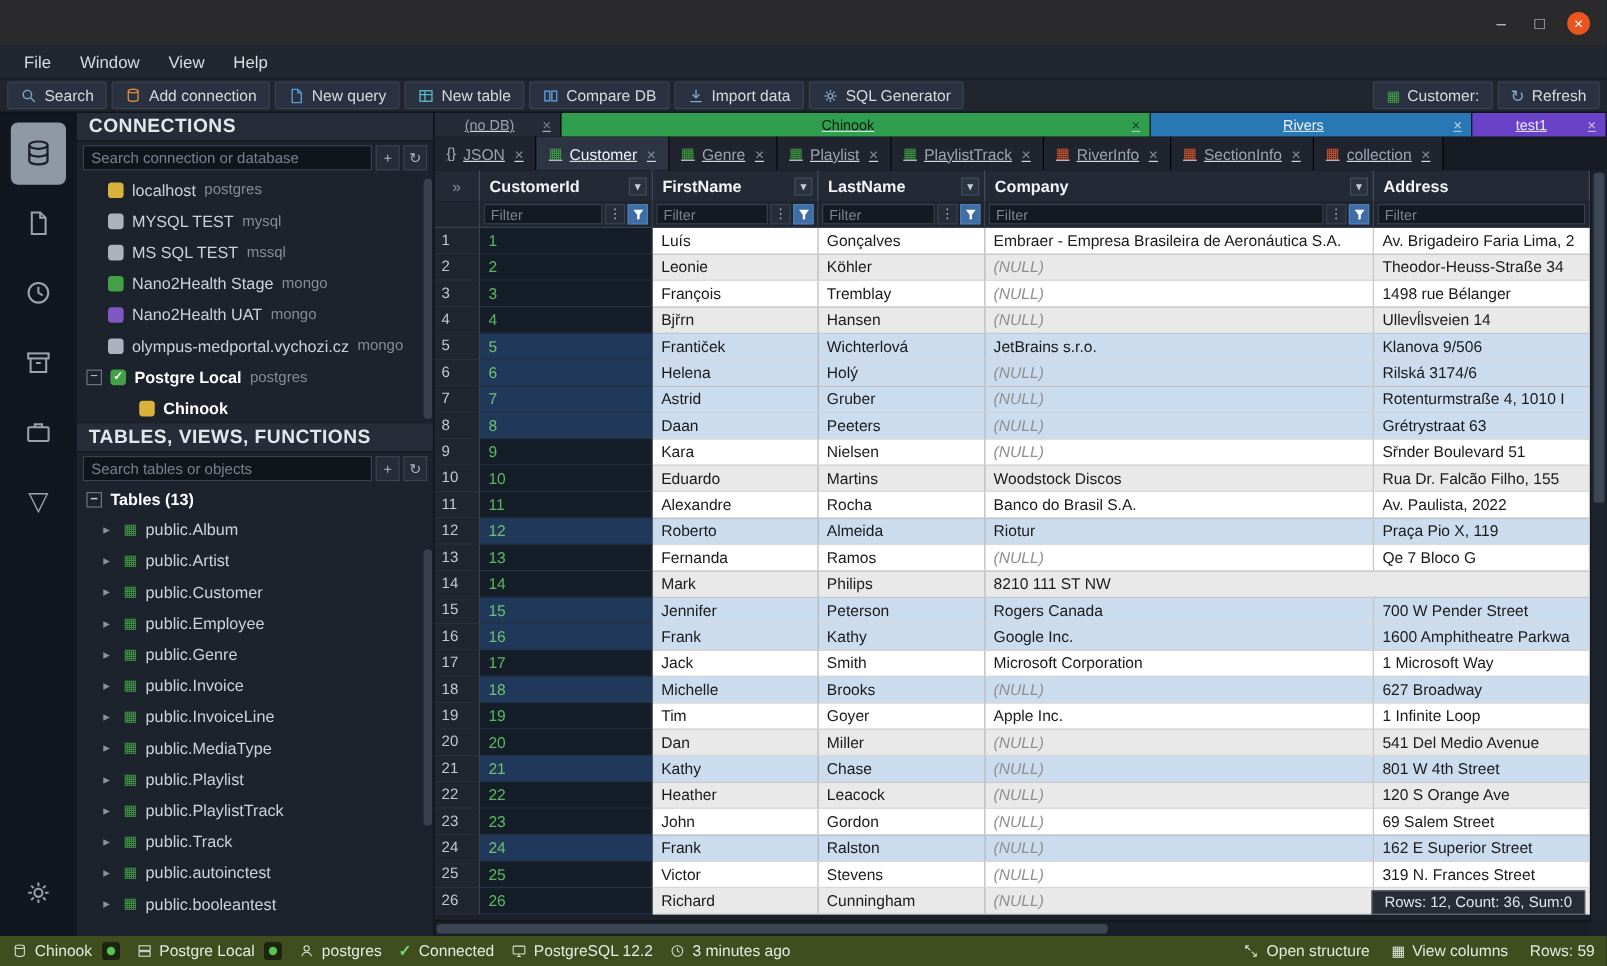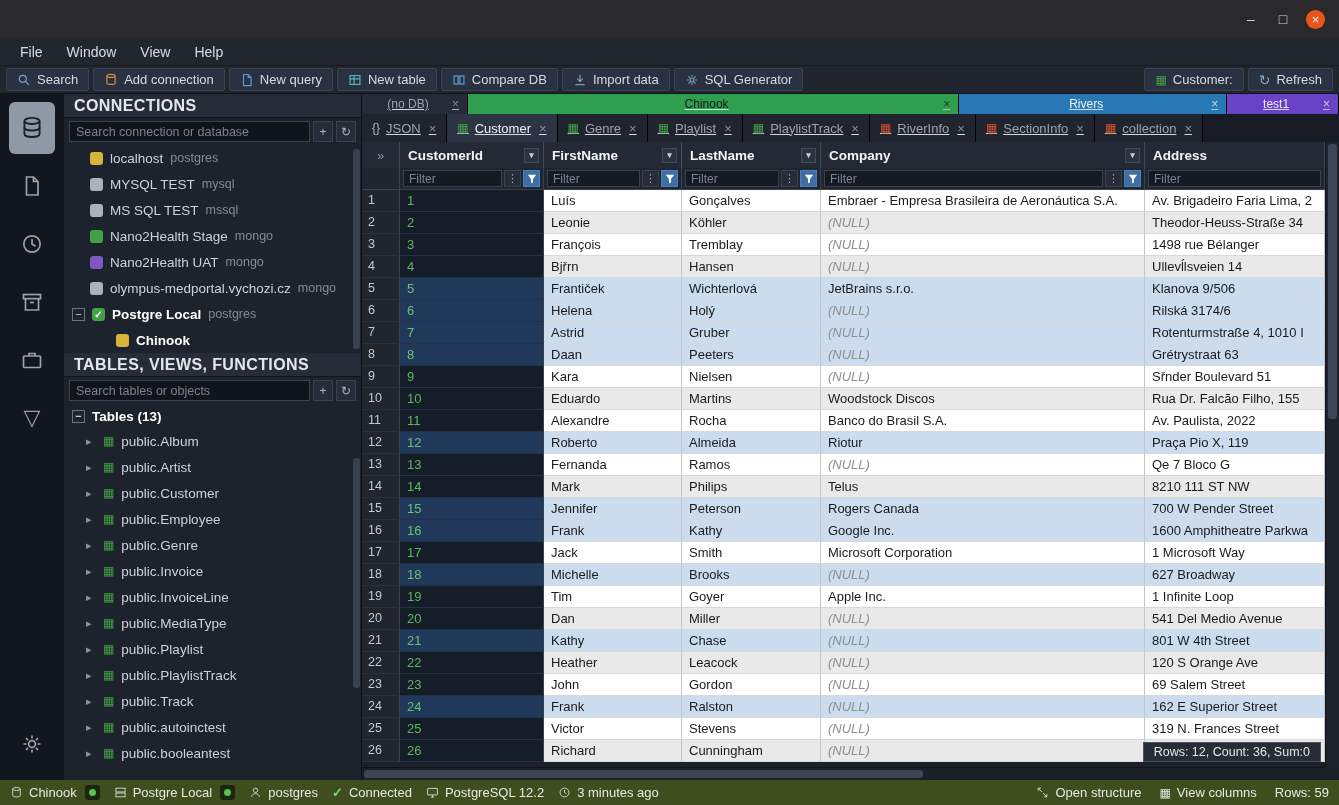--- a/index.html
+++ b/index.html
@@ -724,21 +724,20 @@
                 <div class="cell cell-data w-ln">Ramos</div>
                 <div class="cell cell-data w-co nullv">(NULL)</div>
                 <div class="cell cell-data w-ad">Qe 7 Bloco G</div>
               </div>
 
               <div class="row">
                 <div class="cell cell-gut w-gut">14</div>
                 <div class="cell cell-id w-id">14</div>
                 <div class="cell cell-data w-fn">Mark</div>
                 <div class="cell cell-data w-ln">Philips</div>
-                <div class="cell cell-data w-co">Telus</div>
                 <div class="cell cell-data w-ad">8210 111 ST NW</div>
               </div>
 
               <div class="row sel">
                 <div class="cell cell-gut w-gut">15</div>
                 <div class="cell cell-id w-id">15</div>
                 <div class="cell cell-data w-fn">Jennifer</div>
                 <div class="cell cell-data w-ln">Peterson</div>
                 <div class="cell cell-data w-co">Rogers Canada</div>
                 <div class="cell cell-data w-ad">700 W Pender Street</div>

